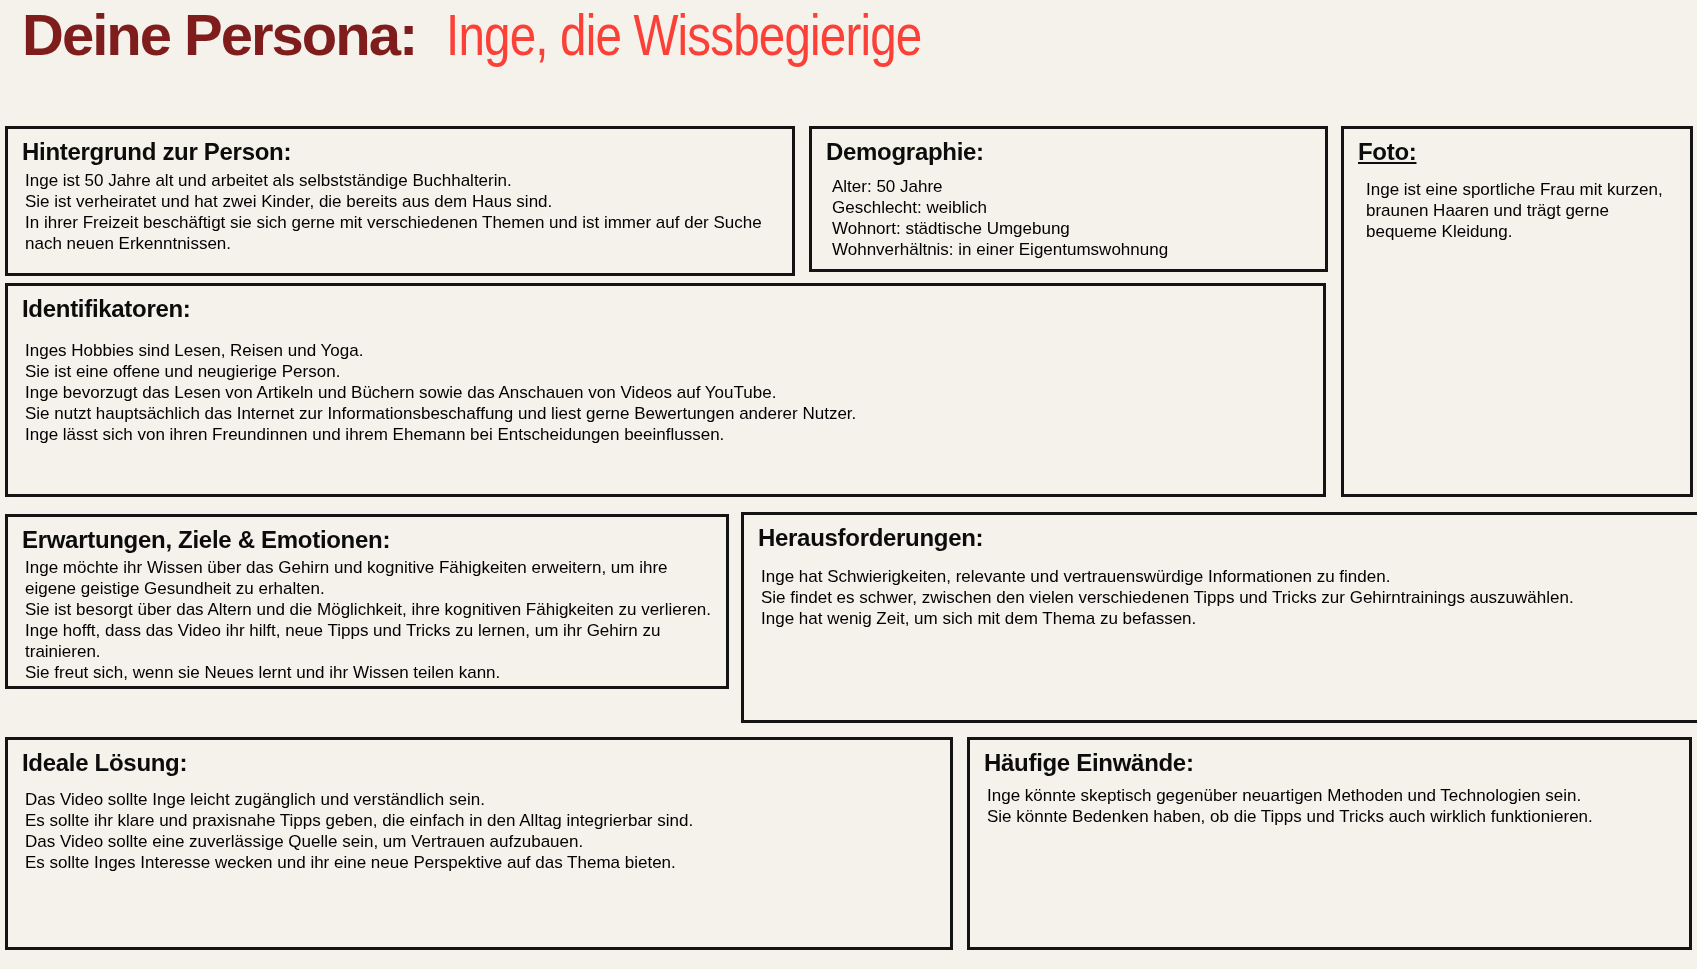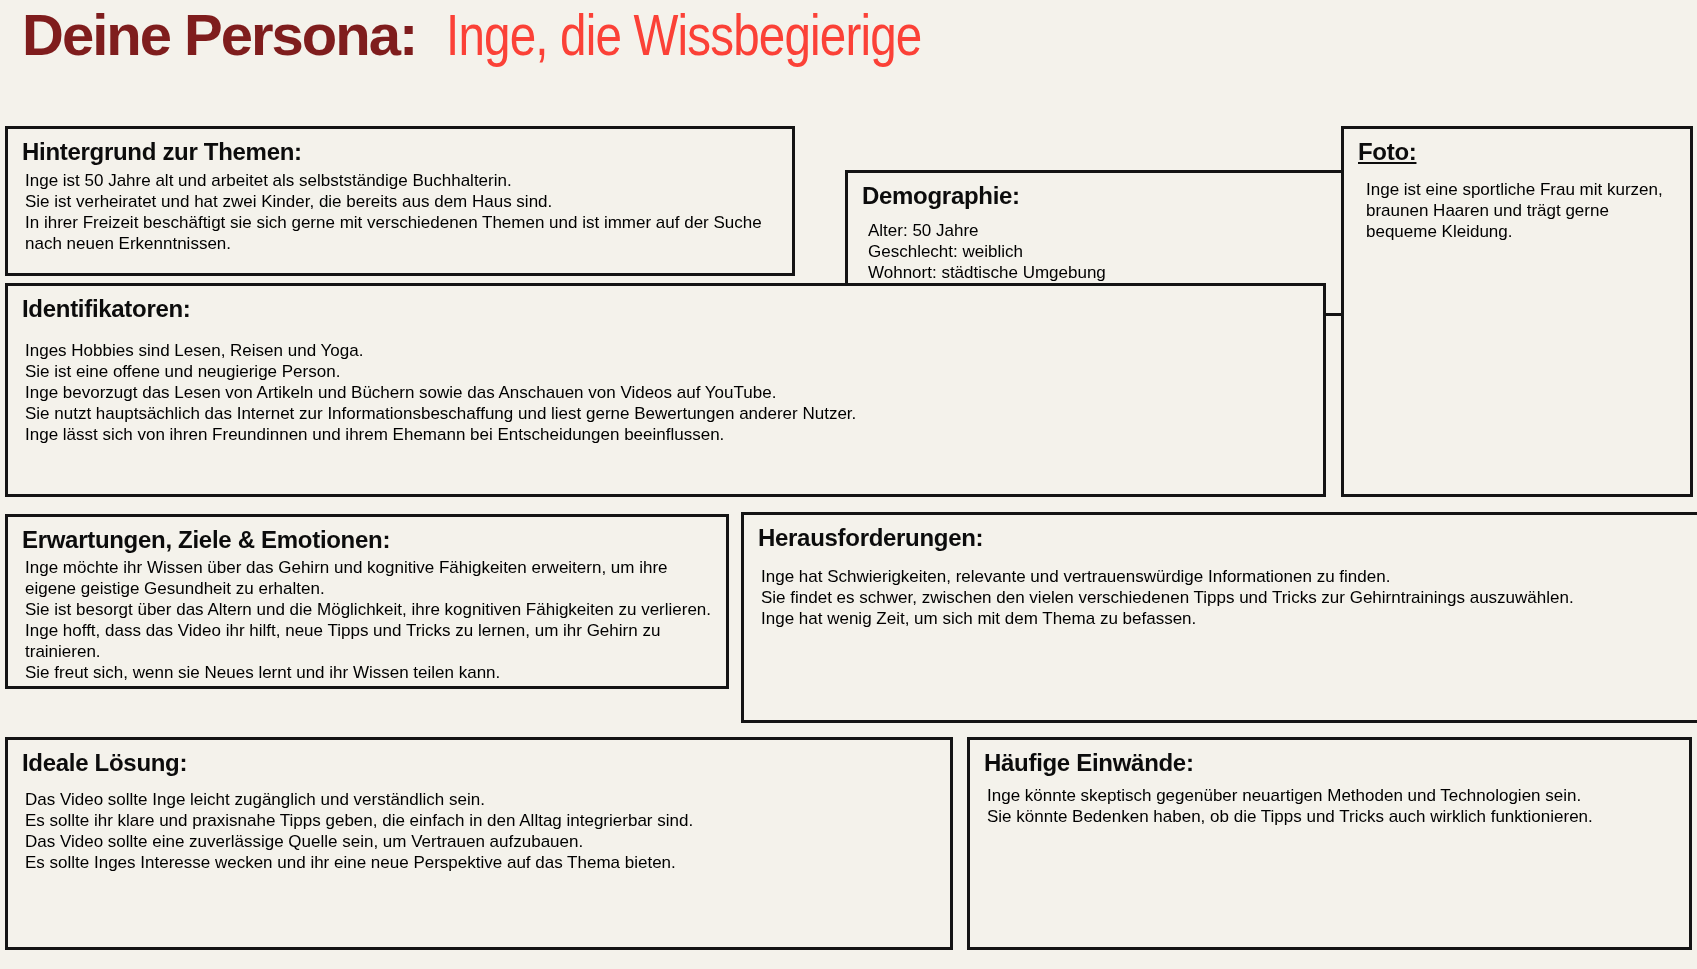--- a/index.html
+++ b/index.html
@@ -61,21 +61,21 @@
   }
   .box-body {
     color: #000000;
     font-size: 17px;
     line-height: 21px;
     padding-left: 3px;
   }
   .box-body p { margin: 0; }
 
   #box-hintergrund       { left: 5px;    top: 126px; width: 790px; height: 150px; }
-  #box-demographie       { left: 845px;  top: 126px; width: 519px; height: 146px; margin-top: 44px; }
+  #box-demographie       { left: 809px;  top: 126px; width: 519px; height: 146px; }
   #box-foto              { left: 1341px; top: 126px; width: 352px; height: 371px; }
   #box-identifikatoren   { left: 5px;    top: 283px; width: 1321px; height: 214px; }
   #box-erwartungen       { left: 5px;    top: 514px; width: 724px; height: 175px; }
   #box-herausforderungen { left: 741px;  top: 512px; width: 1124px; height: 211px; }
   #box-ideale            { left: 5px;    top: 737px; width: 948px; height: 213px; }
   #box-einwaende         { left: 967px;  top: 737px; width: 725px; height: 213px; }
 
   #box-hintergrund h2       { margin-bottom: 4px; }
   #box-demographie h2       { margin-bottom: 10px; }
   #box-foto h2              { margin-bottom: 13px; text-decoration: underline; }
@@ -92,21 +92,21 @@
 <body>
 
 <div class="canvas">
 
   <h1 class="page-title">
     <span class="title-black">Deine Persona:</span>
     <span class="title-red">Inge, die Wissbegierige</span>
   </h1>
 
   <section class="box" id="box-hintergrund">
-    <h2>Hintergrund zur Themen:</h2>
+    <h2>Hintergrund zur Person:</h2>
     <div class="box-body">
       <p>Inge ist 50 Jahre alt und arbeitet als selbstständige Buchhalterin.</p>
       <p>Sie ist verheiratet und hat zwei Kinder, die bereits aus dem Haus sind.</p>
       <p>In ihrer Freizeit beschäftigt sie sich gerne mit verschiedenen Themen und ist immer auf der Suche nach neuen Erkenntnissen.</p>
     </div>
   </section>
 
   <section class="box" id="box-demographie">
     <h2>Demographie:</h2>
     <div class="box-body">

